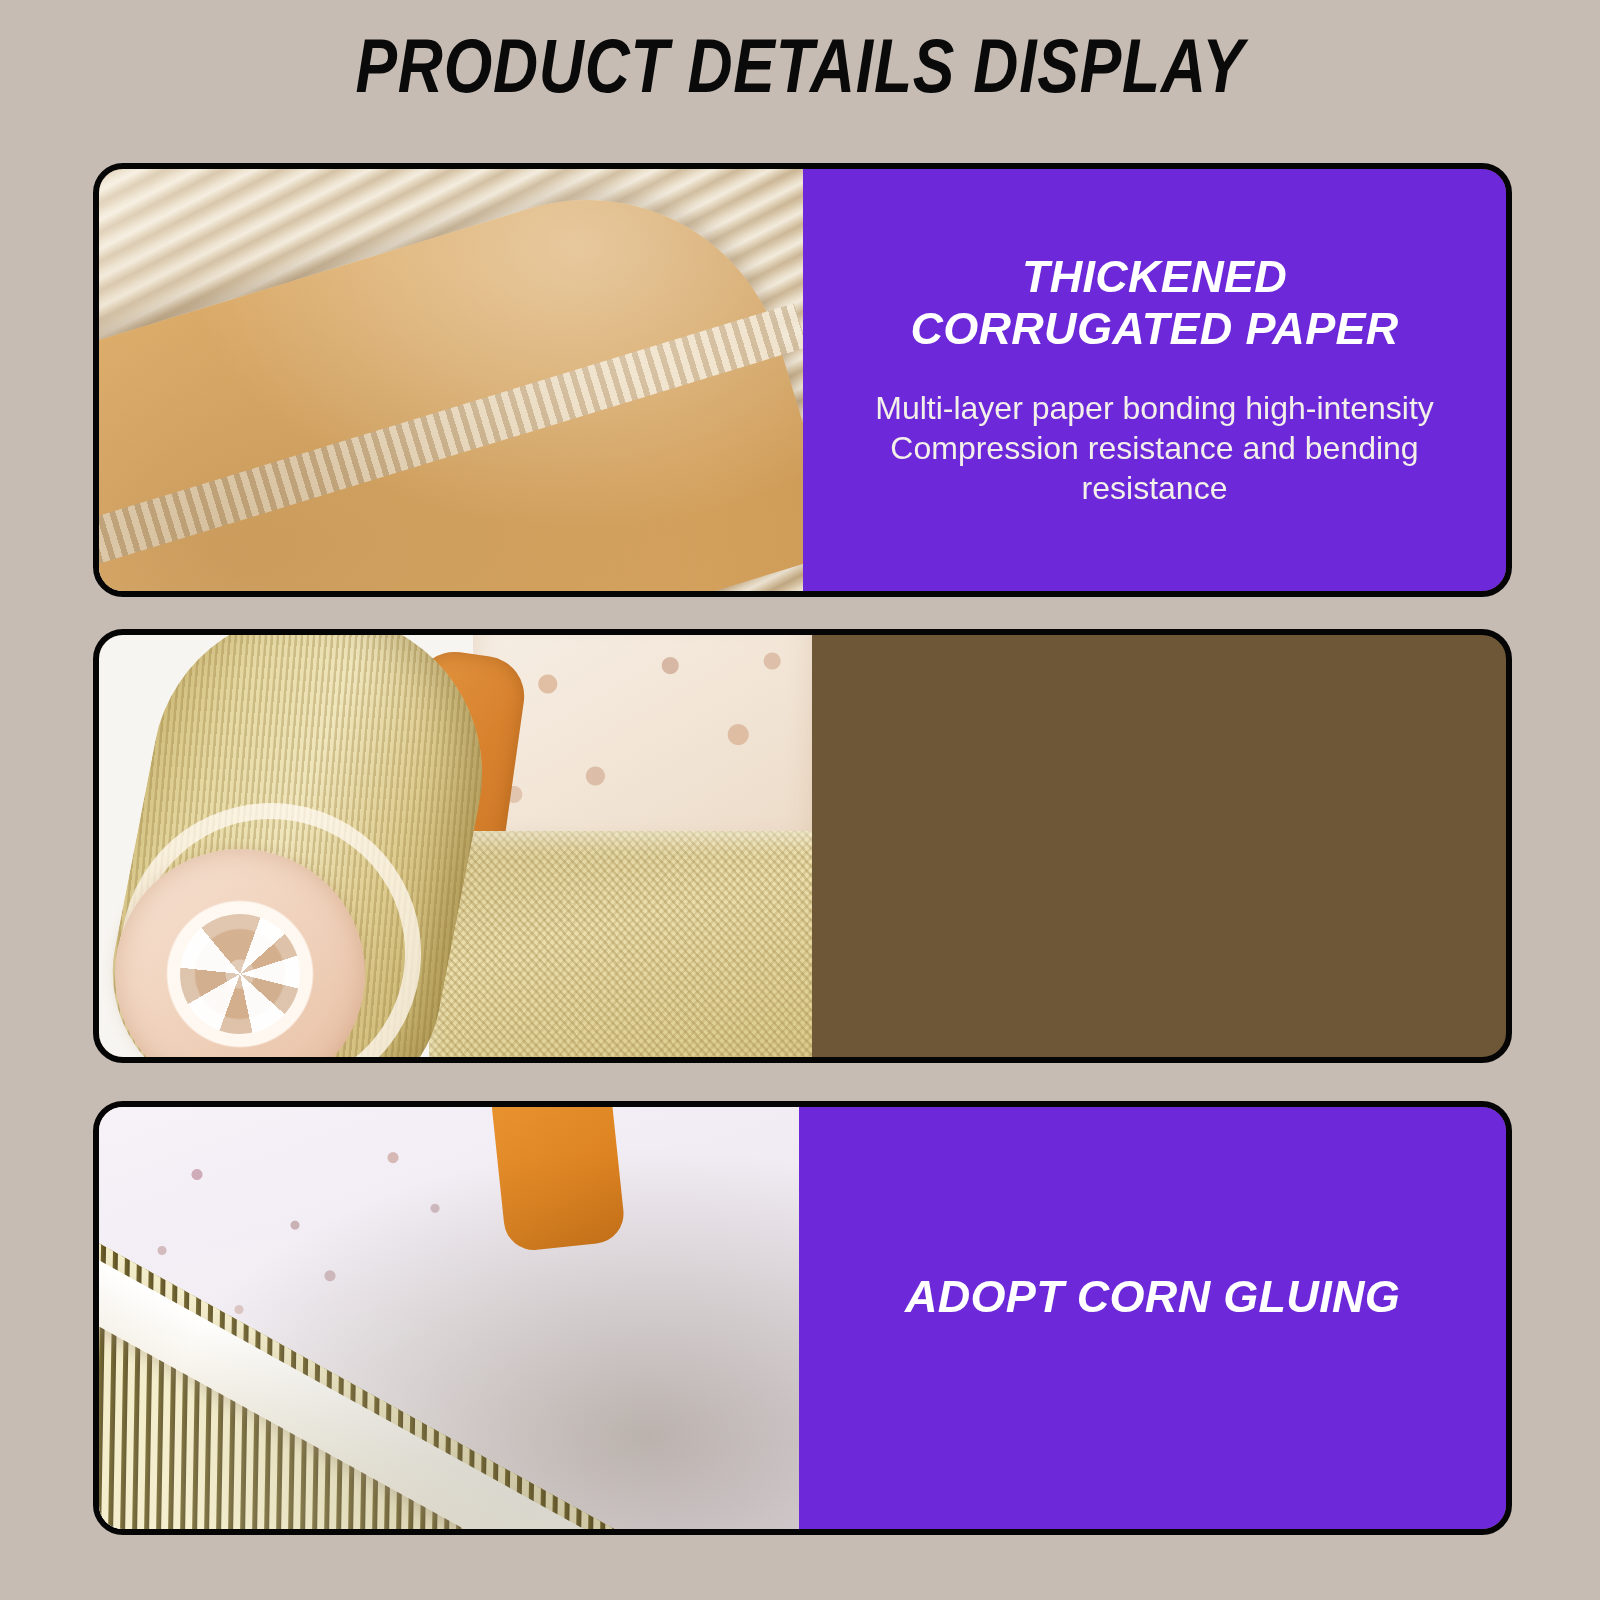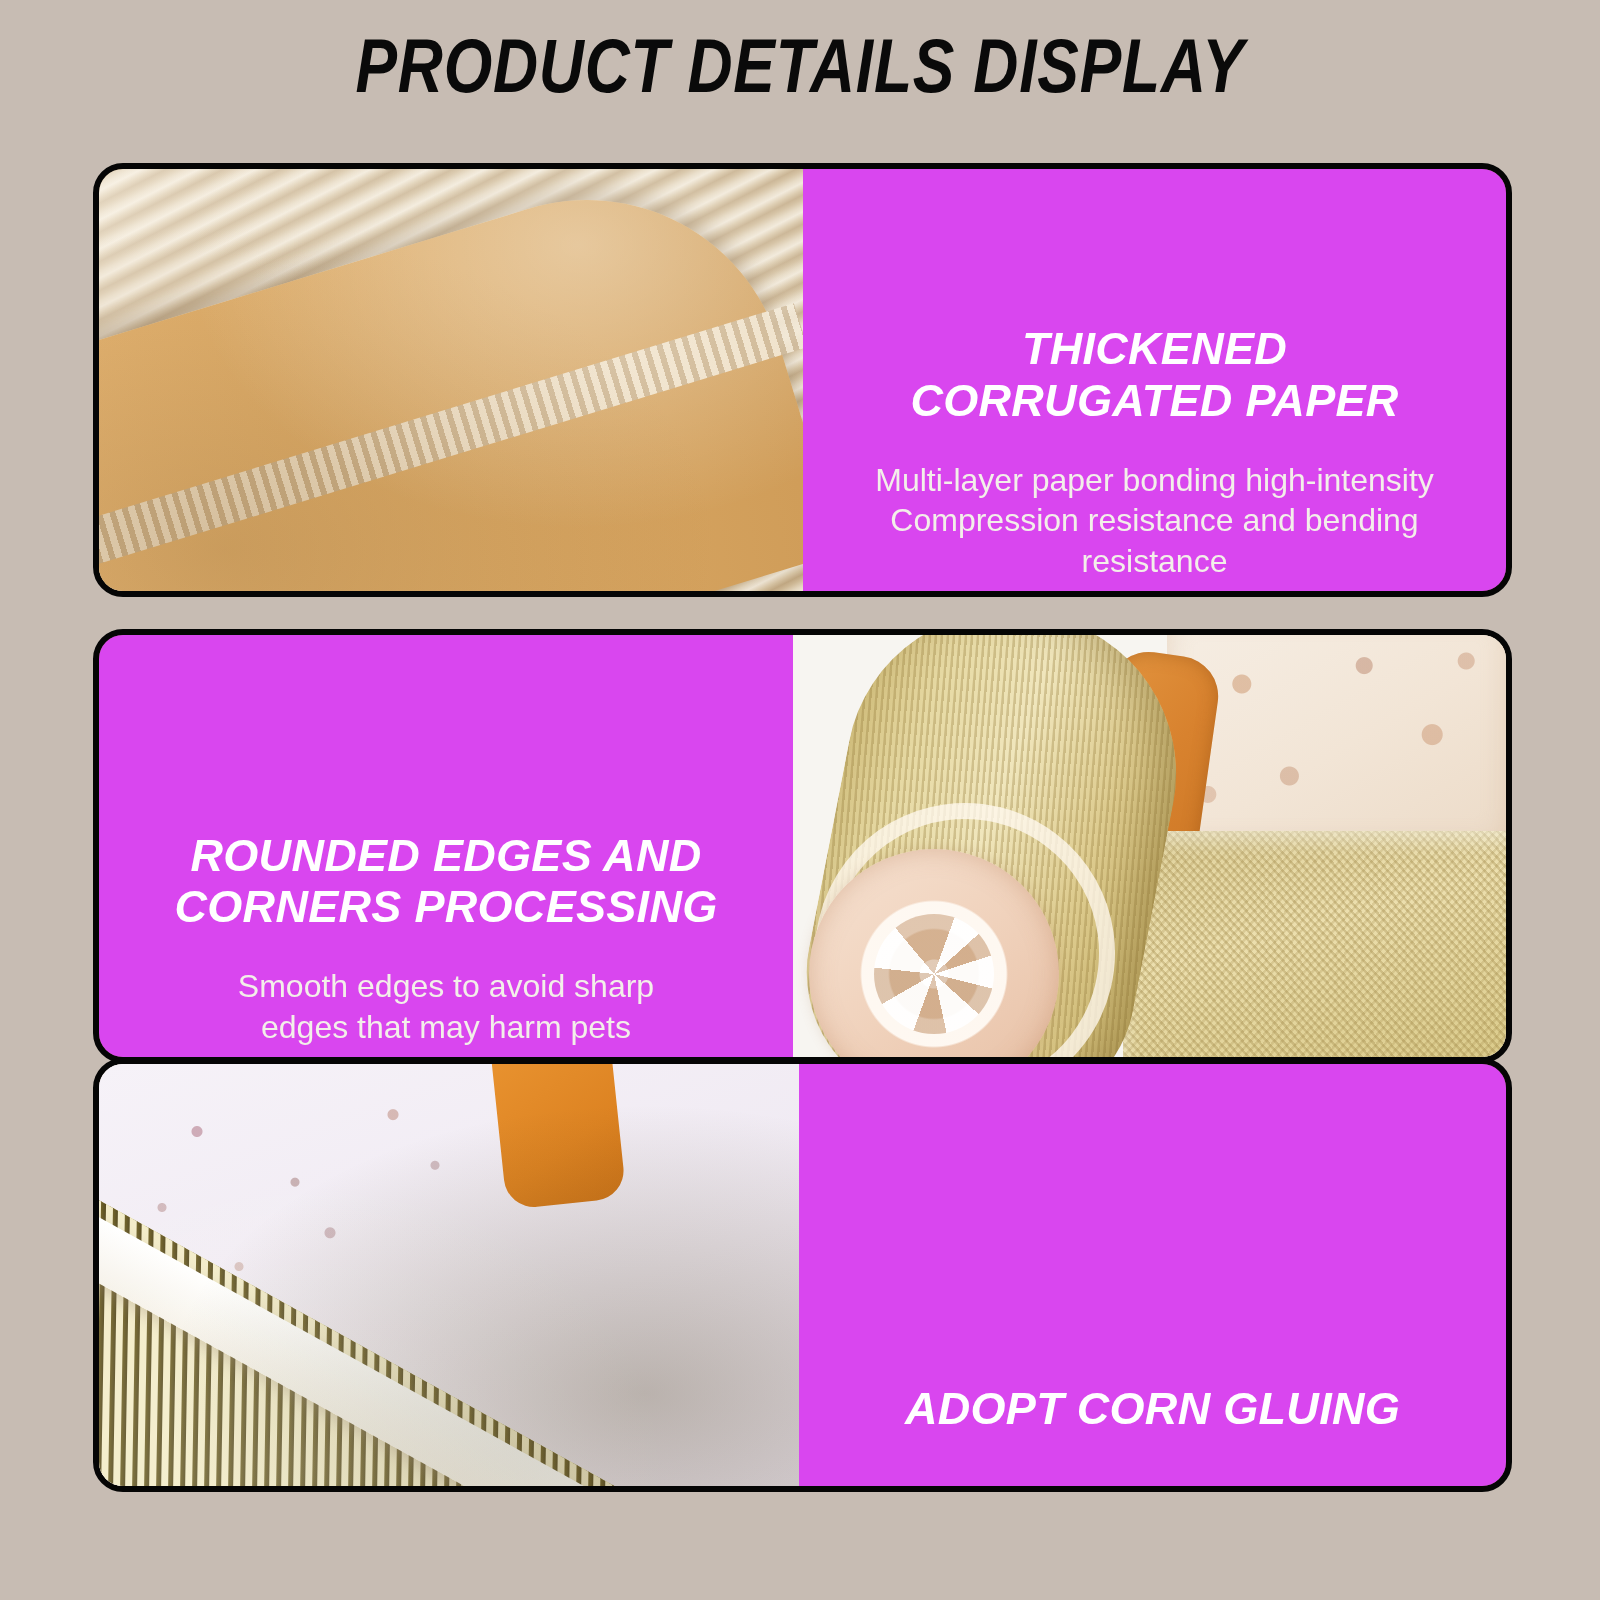--- a/index.html
+++ b/index.html
@@ -48,39 +48,39 @@
     width: 1419px;
     border: 6px solid #050505;
     border-radius: 30px;
     box-sizing: border-box;
     overflow: hidden;
     display: flex;
     background: #6e5737;
   }
   #card-1 { top: 163px;  height: 434px; }
   #card-2 { top: 629px;  height: 434px; }
-  #card-3 { top: 1058px; height: 434px; }
+  #card-3 { top: 1101px; height: 434px; }
 
   .half {
     position: relative;
     overflow: hidden;
     box-sizing: border-box;
   }
   .photo-half { width: 704px; flex: 0 0 704px; }
   .text-half  { flex: 1 1 auto; }
 
   #card-2 .photo-half { width: 713px; flex: 0 0 713px; }
   #card-3 .photo-half { width: 700px; flex: 0 0 700px; }
 
   .text-half {
-    background: #d946ef;
+    background: #6d28d9;
     display: flex;
     flex-direction: column;
     align-items: center;
-    justify-content: flex-end;
+    justify-content: center;
     padding: 10px 14px;
   }
 
   .feature-heading {
     color: #ffffff;
     font-family: "Liberation Sans", sans-serif;
     font-weight: bold;
     font-style: italic;
     font-size: 45px;
     line-height: 1.14;
@@ -377,26 +377,20 @@
       <div class="feature-heading">THICKENED
 CORRUGATED PAPER</div>
       <div class="feature-desc">Multi-layer paper bonding high-intensity
 Compression resistance and bending resistance</div>
     </div>
 
   </div>
 
   <div class="card" id="card-2">
 
-    <div class="half text-half">
-      <div class="feature-heading">ROUNDED EDGES AND
-CORNERS PROCESSING</div>
-      <div class="feature-desc">Smooth edges to avoid sharp
-edges that may harm pets</div>
-    </div>
 
     <div class="half photo-half photo-sofa">
       <div class="sofa-back-cushion"></div>
       <div class="sofa-wood"></div>
       <div class="sofa-seat"></div>
       <div class="sofa-arm"></div>
       <div class="sofa-piping"></div>
       <div class="sofa-scroll"></div>
     </div>
 

